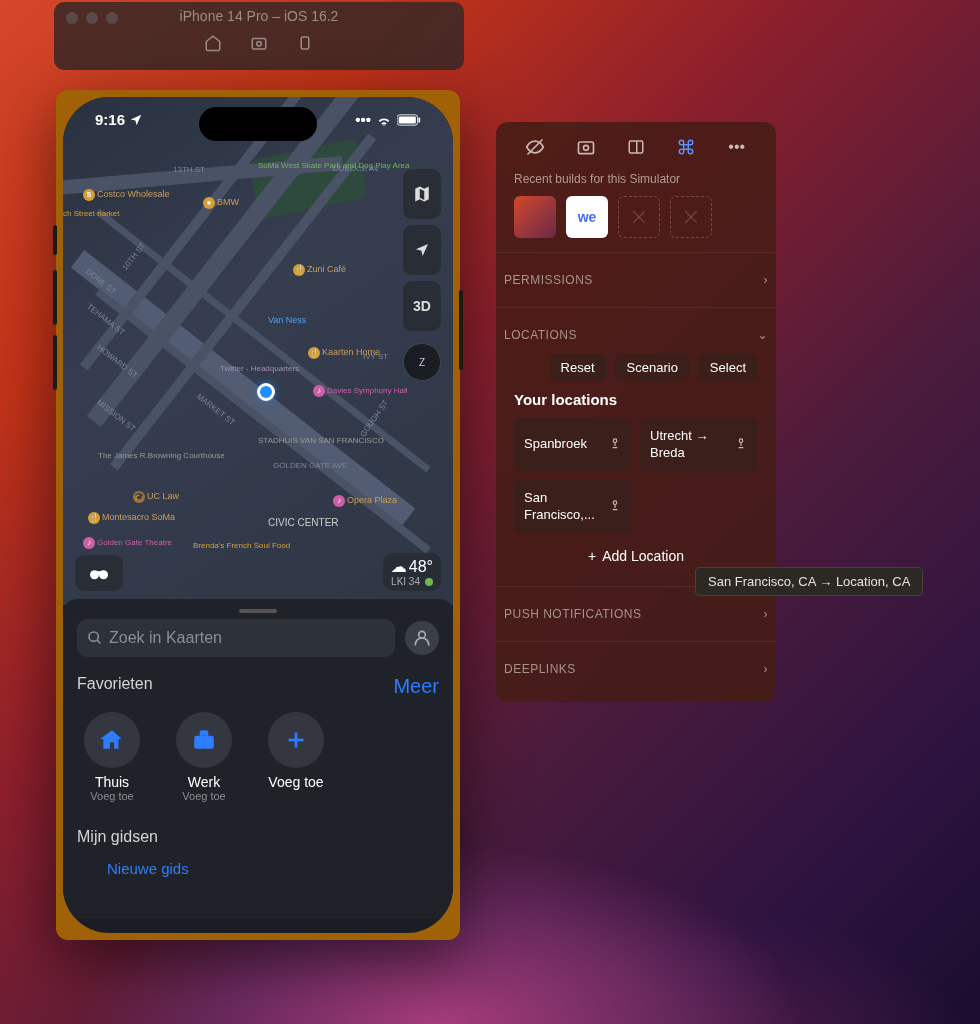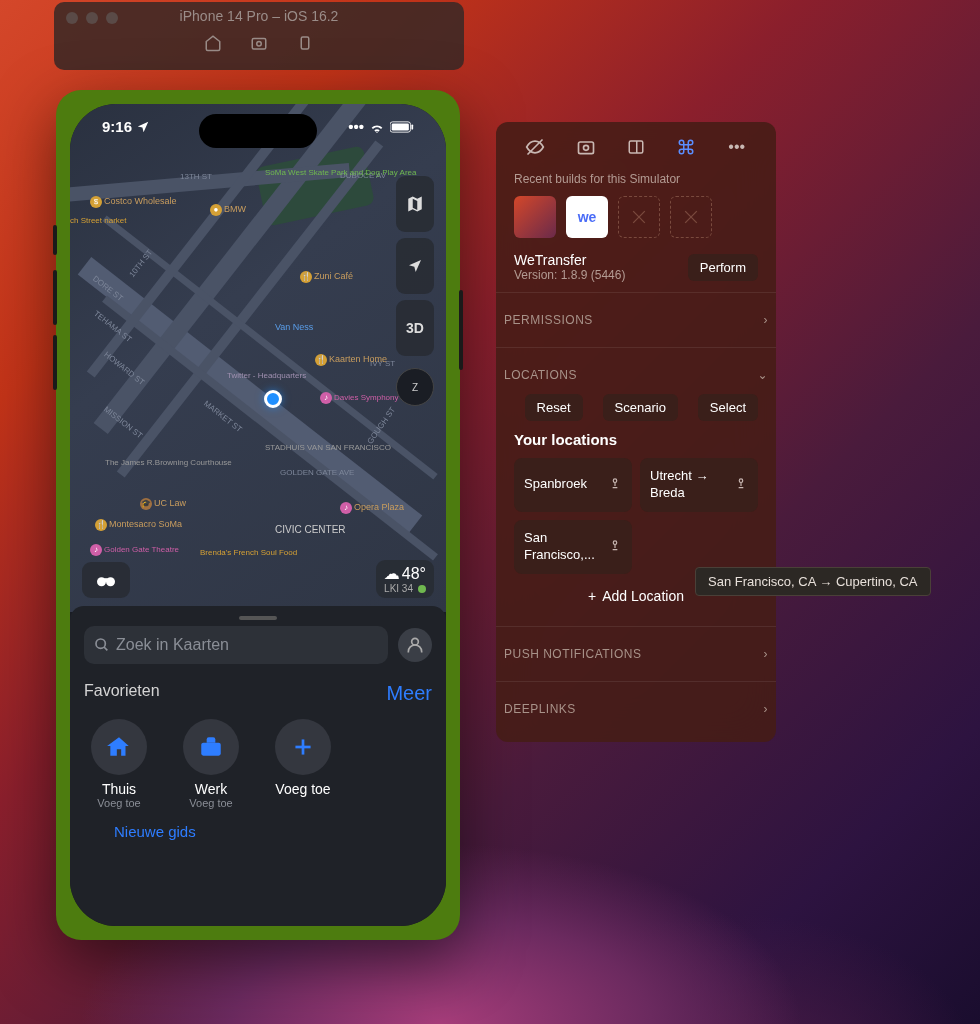--- a/index.html
+++ b/index.html
@@ -42,23 +42,23 @@
 .sim-icons { display: flex; gap: 28px; margin-top: 10px; color: #9a8c88; }
 .sim-icons svg { width: 18px; height: 18px; }
 
 
 .device {
   position: absolute;
   top: 90px;
   left: 56px;
   width: 404px;
   height: 850px;
-  background: #4d7c0f;
-  border-radius: 25px;
-  padding: 14px;
+  background: #a16207;
+  border-radius: 12px;
+  padding: 7px;
   box-shadow: 0 20px 60px rgba(0,0,0,0.5);
 }
 .device-btn { position: absolute; background: #1a1a1a; border-radius: 2px; }
 .btn-power { right: -3px; top: 200px; width: 4px; height: 80px; }
 .btn-vol1 { left: -3px; top: 180px; width: 4px; height: 55px; }
 .btn-vol2 { left: -3px; top: 245px; width: 4px; height: 55px; }
 .btn-mute { left: -3px; top: 135px; width: 4px; height: 30px; }
 
 .screen {
   width: 100%;
@@ -134,21 +134,21 @@
 .map-controls {
   position: absolute;
   top: 72px;
   right: 12px;
   display: flex;
   flex-direction: column;
   gap: 6px;
 }
 .map-btn {
   width: 38px;
-  height: 56px;
+  height: 50px;
   background: rgba(40,44,52,0.9);
   border-radius: 9px;
   display: flex;
   align-items: center;
   justify-content: center;
   color: #ddd;
   font-size: 14px;
   font-weight: 600;
 }
 .compass { margin-top: 6px; width: 38px; height: 38px; border-radius: 50%; background: #1a1d24; border: 1px solid #444; display: flex; align-items: center; justify-content: center; color: #ccc; font-size: 10px; }
@@ -269,21 +269,21 @@
   justify-content: space-between;
   align-items: center;
   padding: 12px 8px;
   color: #a89289;
   font-size: 12px;
   letter-spacing: 0.5px;
   cursor: pointer;
 }
 .chevron { color: #a89289; }
 
-.location-actions { display: flex; gap: 20px; padding: 0 18px 10px; justify-content: flex-end; }
+.location-actions { display: flex; gap: 8px; padding: 0 18px 10px; justify-content: flex-end; }
 .loc-btn { background: #3a1f1a; color: #fff; padding: 6px 12px; border-radius: 6px; font-size: 13px; border: none; cursor: pointer; }
 
 .your-locations { padding: 0 18px; }
 .your-locations-title { color: #fff; font-size: 15px; font-weight: 600; margin-bottom: 10px; }
 .loc-grid { display: grid; grid-template-columns: 1fr 1fr; gap: 8px; }
 .loc-card {
   background: #3a1f1a;
   border-radius: 8px;
   padding: 10px;
   color: #fff;
@@ -510,20 +510,21 @@
           <div class="fav-circle">
               <svg viewBox="0 0 24 24" fill="none" stroke="#2e7dff" stroke-width="2.5">
                 <line x1="12" y1="5" x2="12" y2="19"></line>
                 <line x1="5" y1="12" x2="19" y2="12"></line>
               </svg>
             </div>
           <div class="fav-label">Voeg toe</div>
         </div>
       </div>
 
+      <div class="guides-title">Mijn gidsen</div>
       <div class="new-guide">Nieuwe gids</div>
     </div>
   </div>
 </div>
 
 <div class="inspector">
   <div class="inspector-toolbar">
     <div class="toolbar-icon">
       <svg viewBox="0 0 24 24" width="20" height="20" fill="none" stroke="currentColor" stroke-width="2">
           <path d="M2 12s4-7 10-7 10 7 10 7-4 7-10 7-10-7-10-7z"></path>
@@ -562,27 +563,20 @@
           </svg>
       </div>
       <div class="build-icon placeholder">
         <svg width="20" height="20" viewBox="0 0 24 24" fill="none" stroke="#7a4a3e" stroke-width="1.5">
             <line x1="5" y1="5" x2="19" y2="19"></line>
             <line x1="19" y1="5" x2="5" y2="19"></line>
           </svg>
       </div>
     </div>
 
-    <div class="app-row">
-      <div class="app-info">
-        <div class="app-name">WeTransfer</div>
-        <div class="app-version">Version: 1.8.9 (5446)</div>
-      </div>
-      <button class="perform-btn">Perform</button>
-    </div>
   </div>
 
   <div class="divider"></div>
 
   <div class="expandable-row">
     <span>PERMISSIONS</span>
     <span class="chevron">›</span>
   </div>
 
   <div class="divider"></div>
@@ -643,13 +637,13 @@
   </div>
 
   <div class="divider"></div>
 
   <div class="expandable-row">
     <span>DEEPLINKS</span>
     <span class="chevron">›</span>
   </div>
 </div>
 
-<div class="tooltip">San Francisco, CA → Cupertino, CA</div>
+<div class="tooltip">San Francisco, CA → Location, CA</div>
 
 </body></html>

